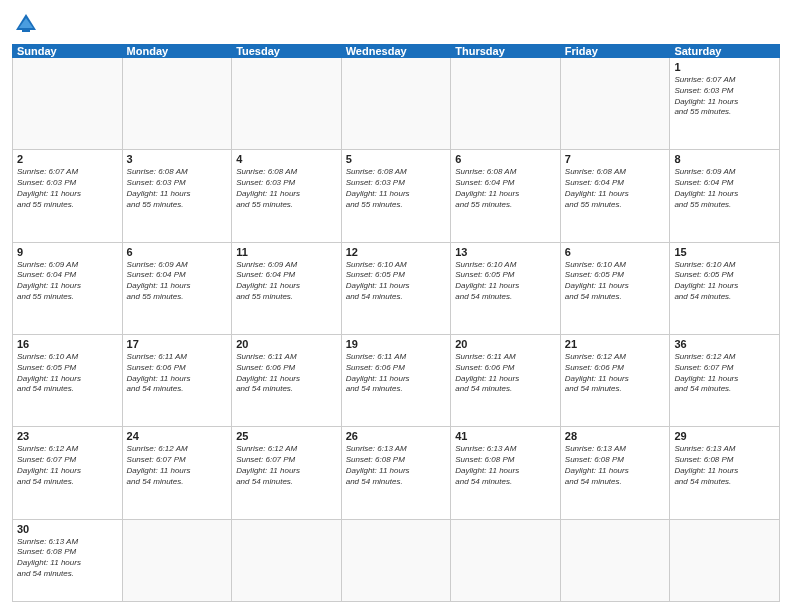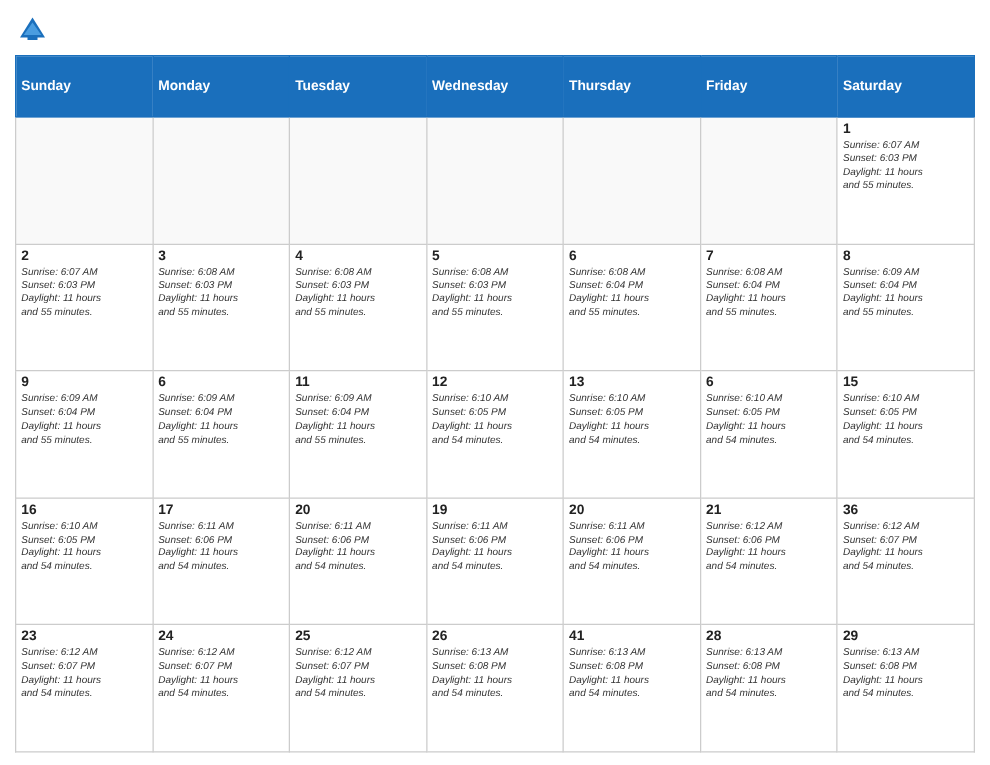--- a/index.html
+++ b/index.html
@@ -65,21 +65,21 @@
       border: 1px solid #ccc;
       border-collapse: collapse;
       width: 100%;
       table-layout: fixed;
     }
     .calendar th {
       background: #1a6fbc;
       color: #fff;
       font-size: 11px;
       font-weight: bold;
-      padding: 18px 4px;
+      padding: 0 4px;
       text-align: left;
       border: 1px solid #1a6fbc;
     }
     .calendar td {
       border: 1px solid #ccc;
       vertical-align: top;
       padding: 3px 4px;
       font-size: 8.5px;
       color: #333;
       height: 72px;
@@ -355,15 +355,30 @@
 and 54 minutes.</div>
           </td>
           <td>
             <span class="day-number">29</span>
             <div class="day-info" style="white-space: pre-line;">Sunrise: 6:13 AM
 Sunset: 6:08 PM
 Daylight: 11 hours
 and 54 minutes.</div>
           </td>
         </tr>
+        <tr class="last-row">
+          <td>
+            <span class="day-number">30</span>
+            <div class="day-info" style="white-space: pre-line;">Sunrise: 6:13 AM
+Sunset: 6:08 PM
+Daylight: 11 hours
+and 54 minutes.</div>
+          </td>
+          <td class="empty-cell"></td>
+          <td class="empty-cell"></td>
+          <td class="empty-cell"></td>
+          <td class="empty-cell"></td>
+          <td class="empty-cell"></td>
+          <td class="empty-cell"></td>
+        </tr>
       </tbody>
   </table>
 </div>
 
 </body></html>

